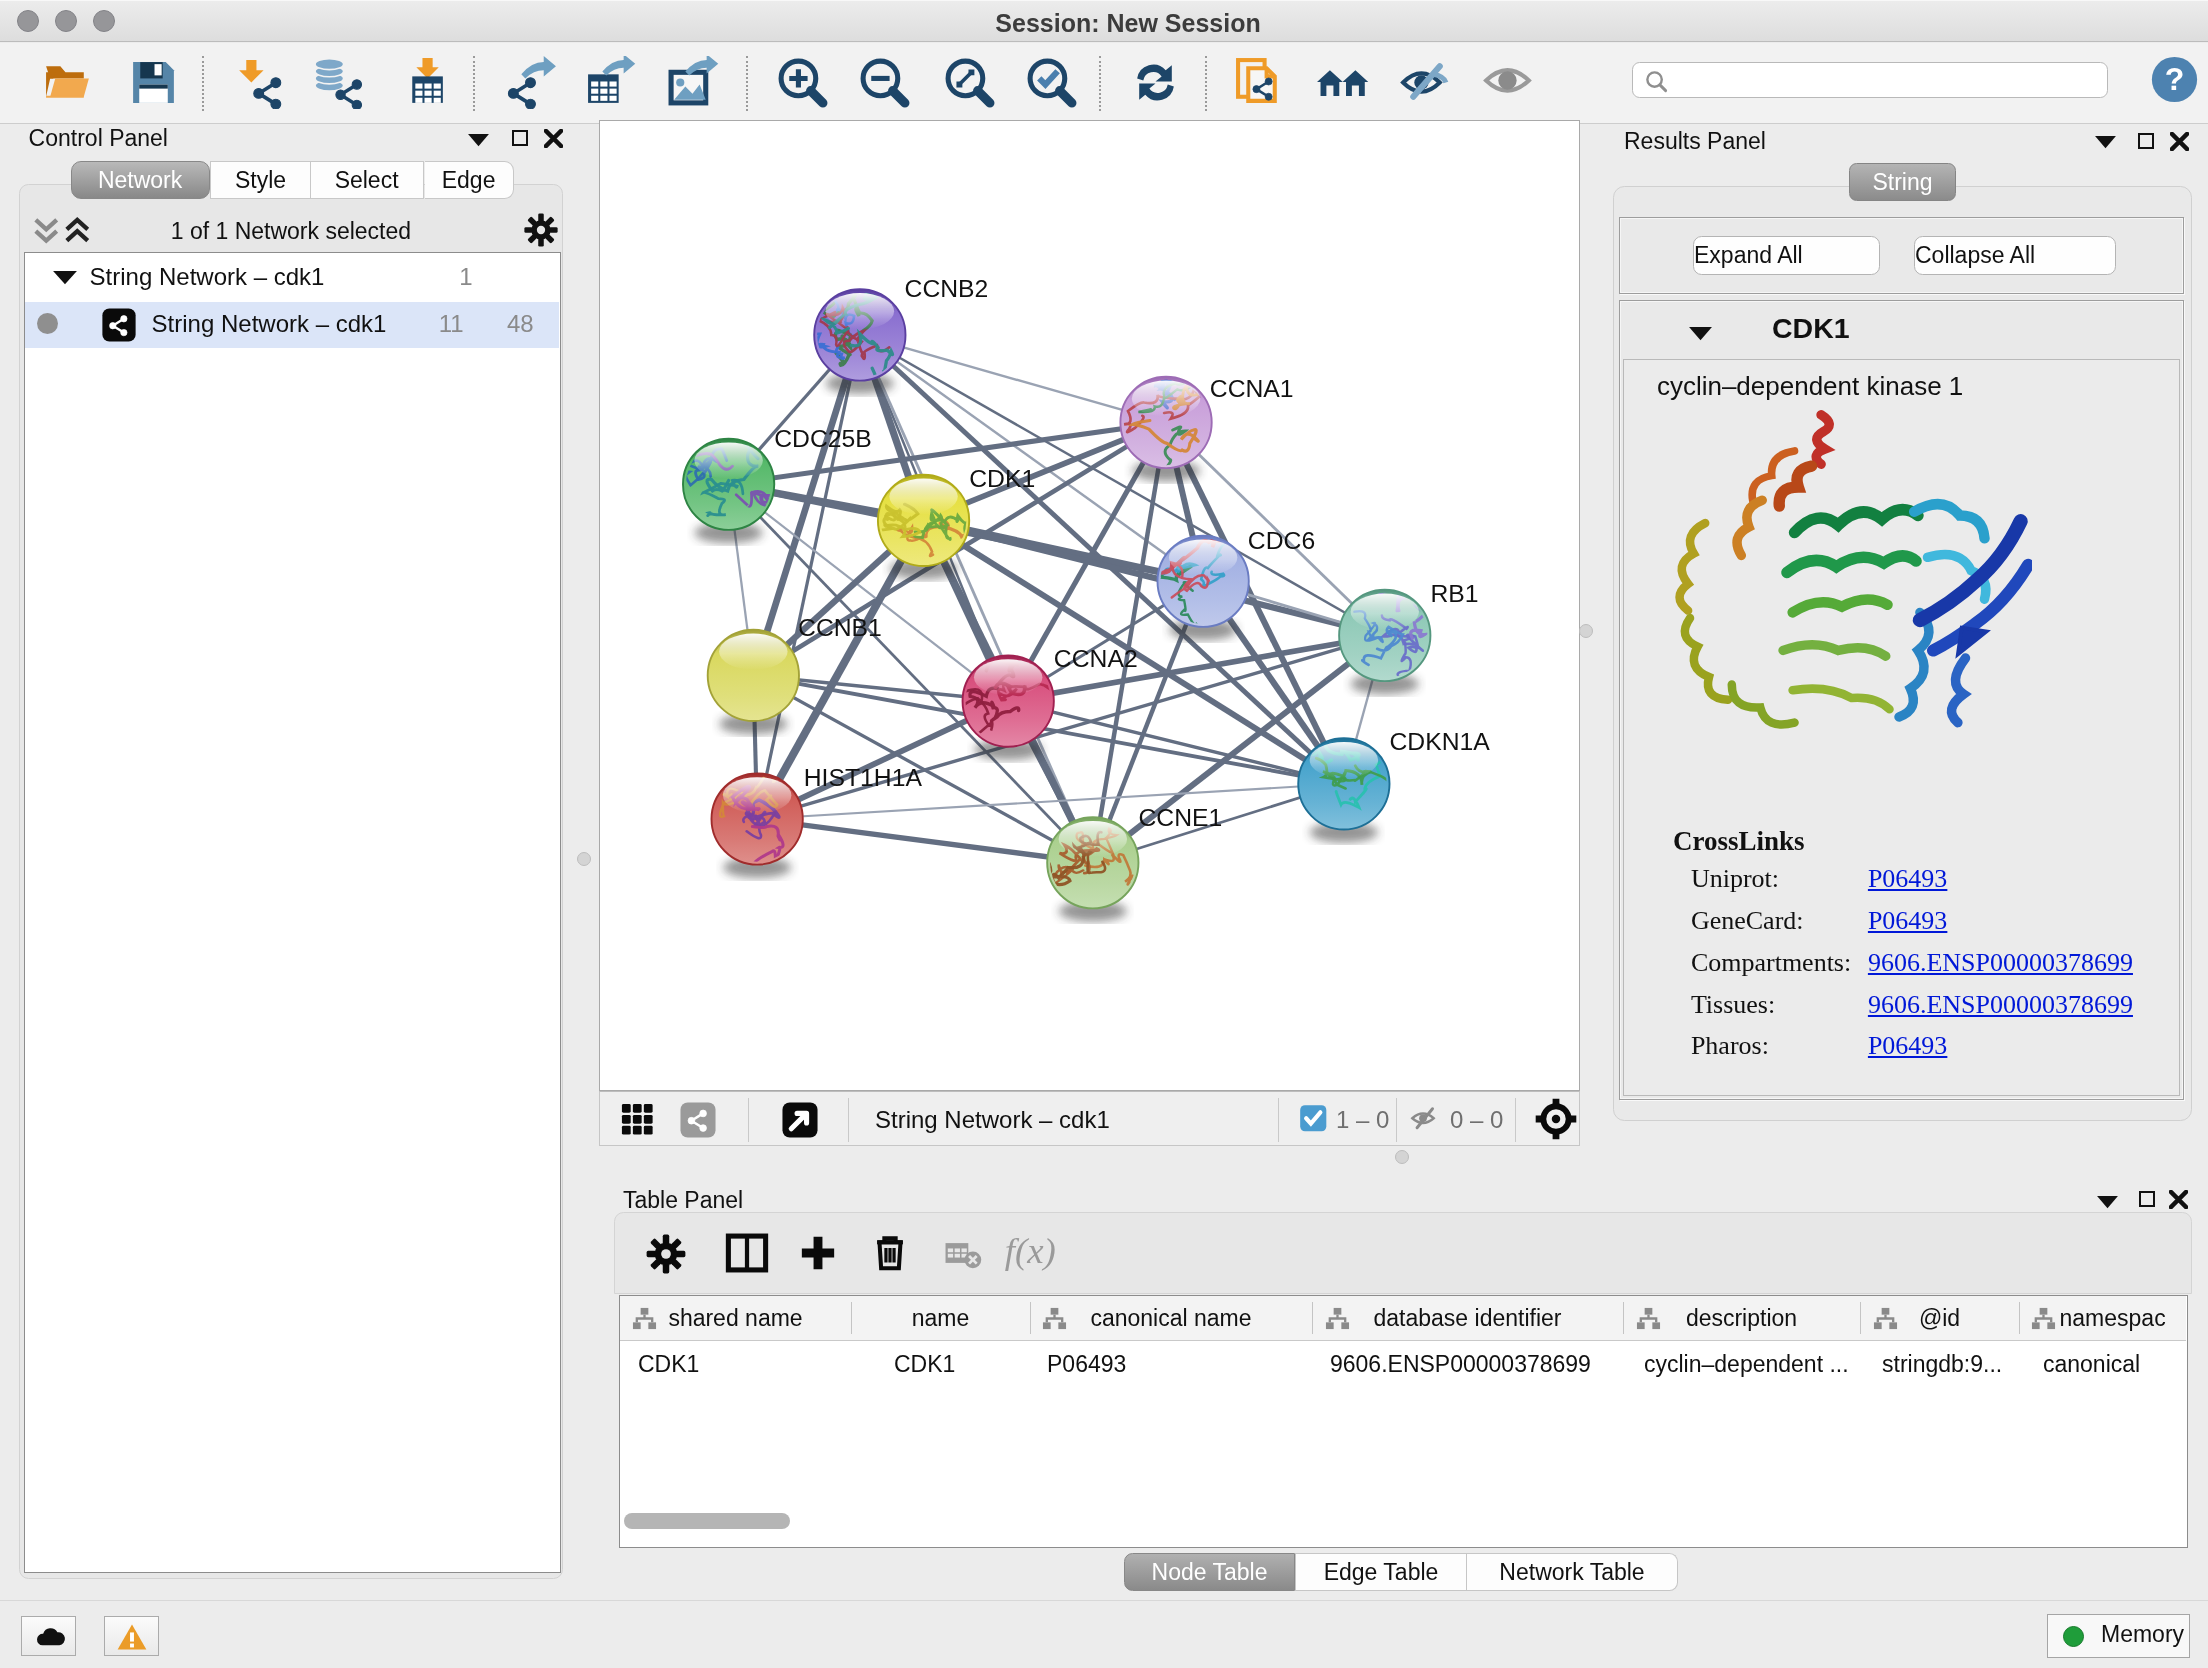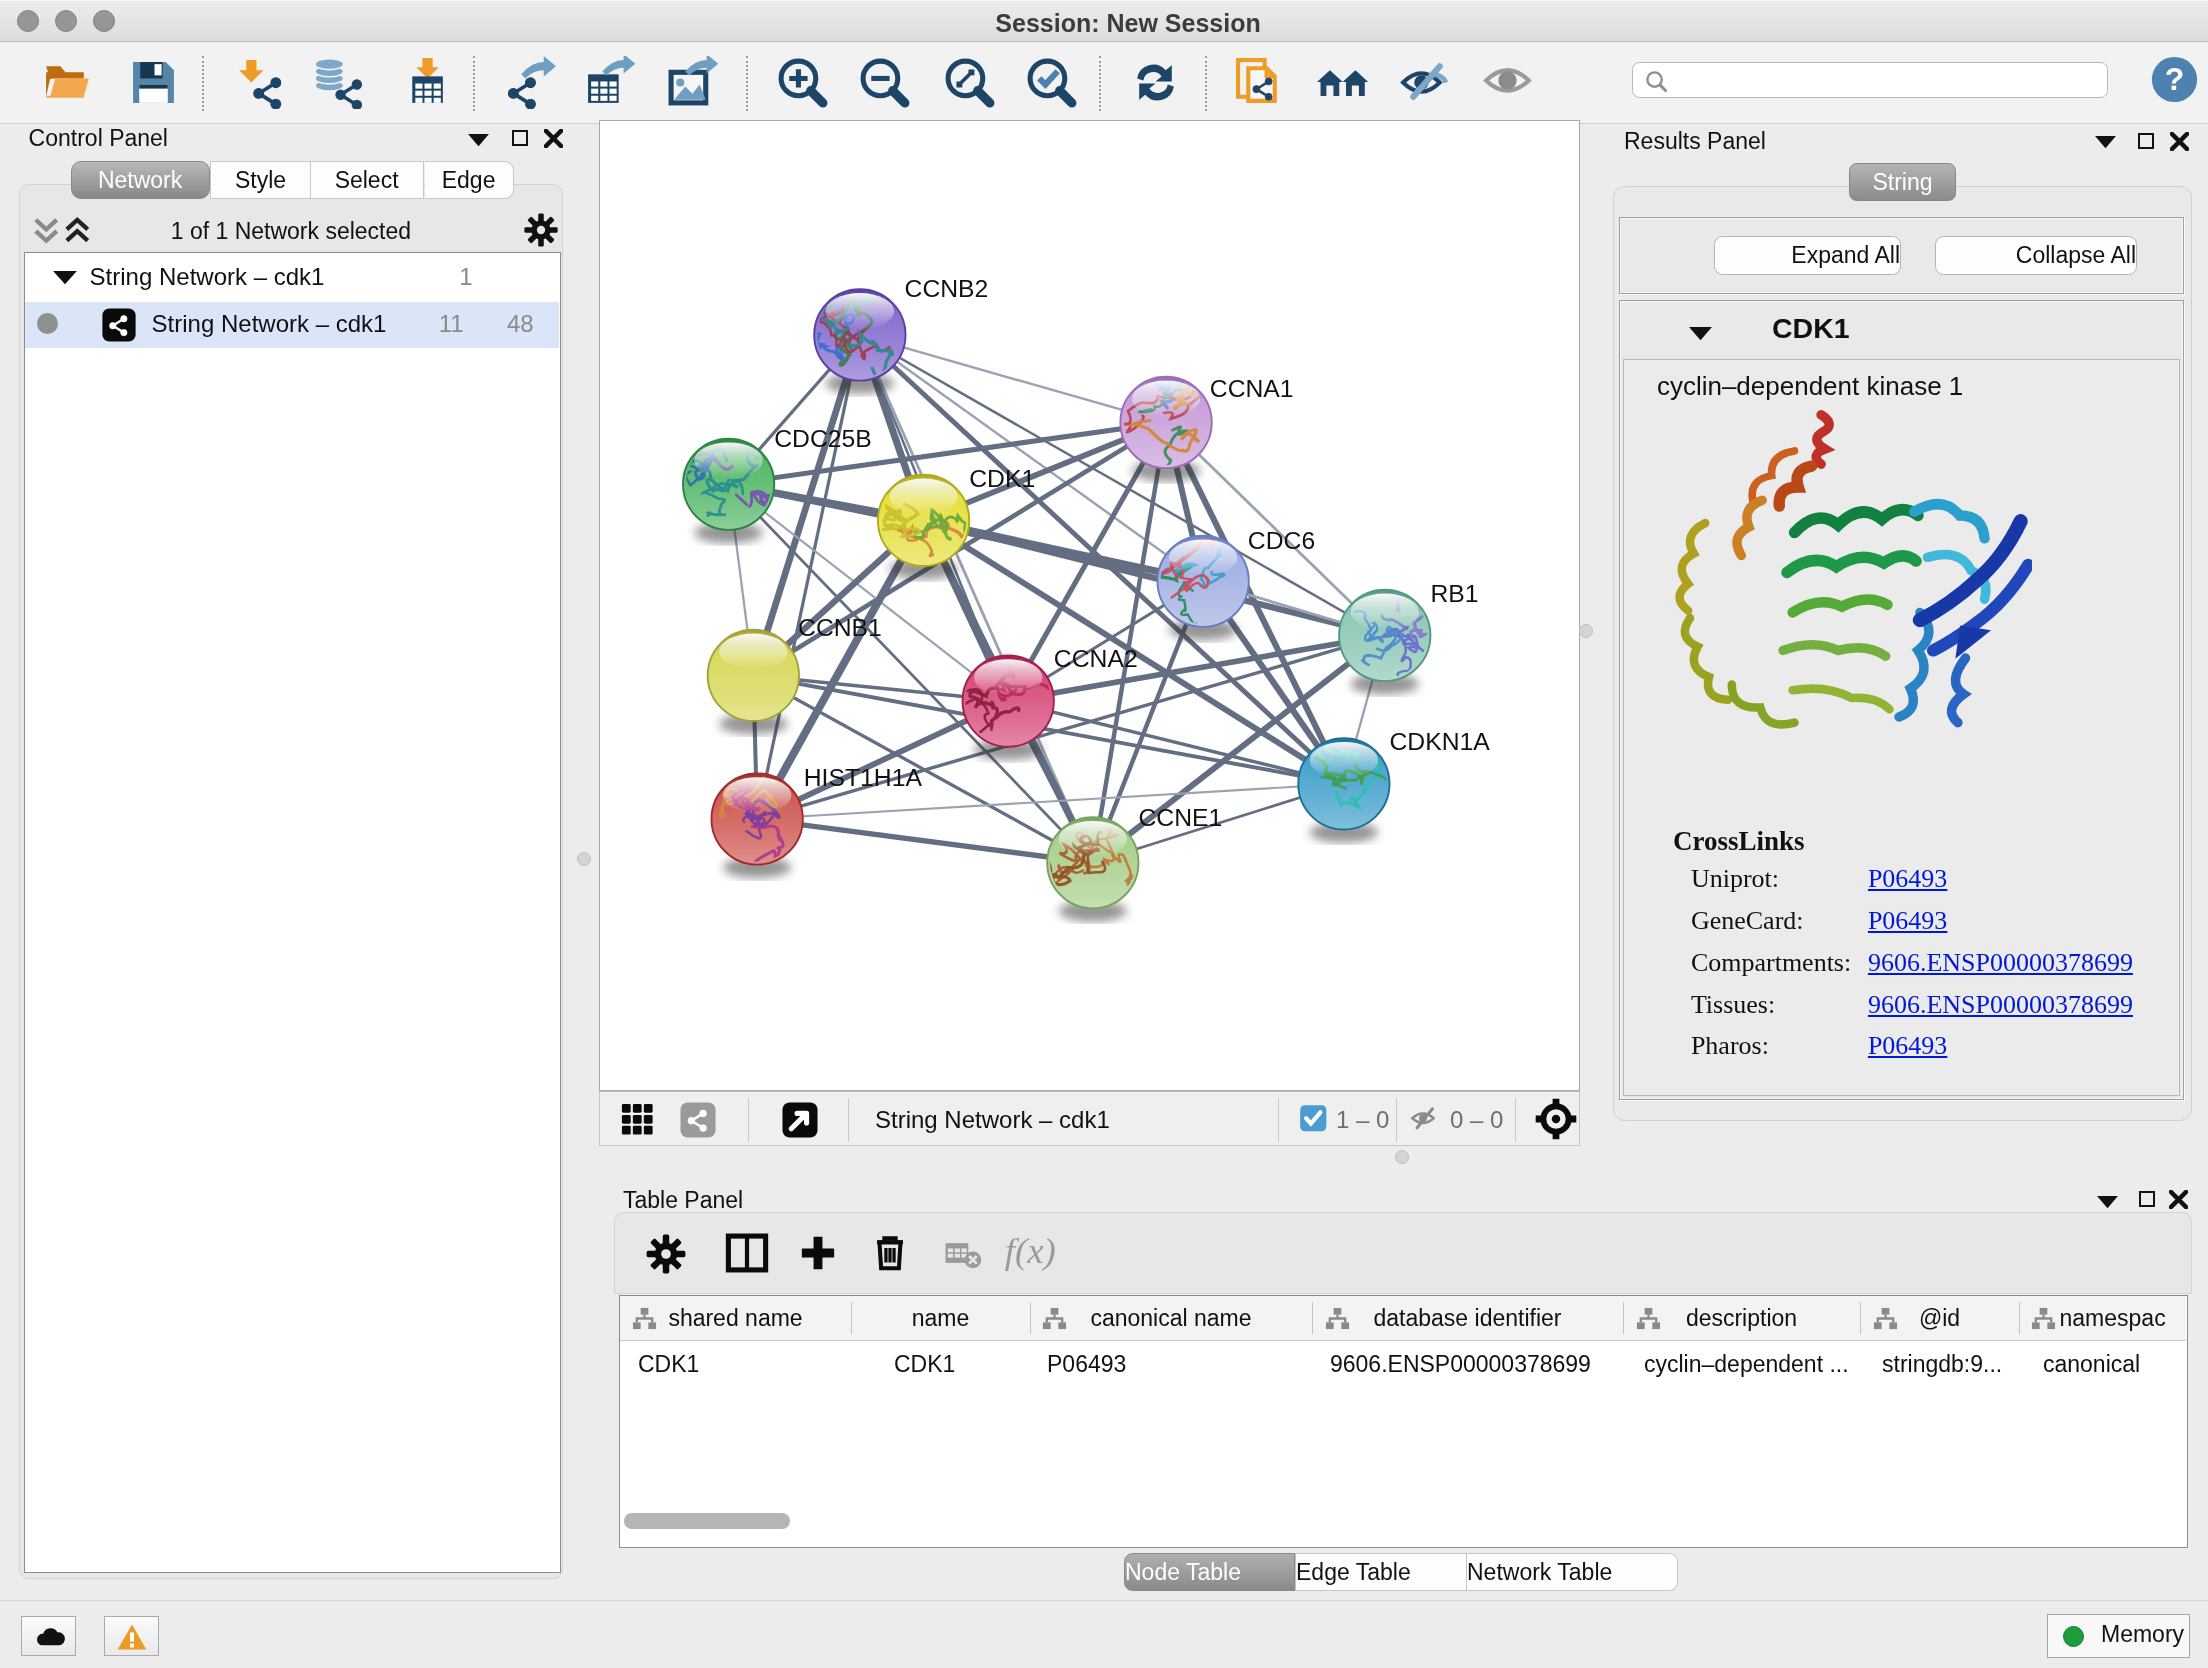--- a/index.html
+++ b/index.html
@@ -27,36 +27,36 @@
 
 #netcanvas{left:599px;top:120px;width:981px;height:971px;background:#fff;border:1px solid #a9a9a9;}
 #nettoolbar{left:599px;top:1091px;width:981px;height:55px;background:#efefef;border:1px solid #c6c6c6;border-top:1px solid #bdbdbd;}
 .ntsep{position:absolute;top:5.7px;height:44px;width:0;border-left:1.9px solid #c9c9c9;}
 
 #rpanel{left:1586px;top:124px;width:614px;height:1008px;}
 #rp-round{position:absolute;left:27px;top:62px;width:579px;height:935px;background:#e9e9e9;border:1px solid #d0d0d0;border-radius:11.4px;}
 #stringtab{position:absolute;left:263px;top:39px;width:107px;height:38px;background:linear-gradient(#b4b4b4,#8b8b8b);border:1px solid #858585;border-radius:7.6px;color:#fff;font-size:23px;text-align:center;line-height:36px;}
 .etched{border:1px solid #9d9d9d;box-shadow:inset 0 0 0 1px #f6f6f6, 1px 1px 0 #f9f9f9;}
 #rp-box1{position:absolute;left:33px;top:93px;width:565px;height:77px;background:#e9e9e9;}
-.wbtn{position:absolute;top:18px;height:39px;background:#fefefe;border:1px solid #b4b4b4;border-radius:8.6px;font-size:23px;color:#111;text-align:right;line-height:37px;margin-left:21px;}
+.wbtn{position:absolute;top:18px;height:39px;background:#fefefe;border:1px solid #b4b4b4;border-radius:8.6px;font-size:23px;color:#111;text-align:left;line-height:37px;}
 #rp-box2{position:absolute;left:33px;top:176px;width:565px;height:800px;background:#e9e9e9;}
 #rp-content{position:absolute;left:2.9px;top:58px;width:557px;height:737px;background:#ebebeb;border:1px solid #b9b9b9;}
 .serif{font-family:"Liberation Serif",serif;}
 .xl-label{position:absolute;left:67px;font-size:26px;color:#111;}
 .xl-link{position:absolute;left:244px;font-size:26px;color:#0018d8;text-decoration:underline;}
 
 #tpanel{left:598px;top:1179px;width:1603px;height:420px;}
 #tp-toolbox{position:absolute;left:16px;top:33px;width:1578px;height:82px;background:#e7e7e7;border:1px solid #d4d4d4;border-radius:9.5px 9.5px 0 0;}
 #tp-table{position:absolute;left:21px;top:116px;width:1569px;height:253px;background:#fff;border:1.9px solid #8c8c8c;}
 #tp-thead{position:absolute;left:0;top:0;width:1566px;height:45px;background:#f3f3f3;border-bottom:1px solid #c9c9c9;}
 .th{position:absolute;top:0;height:44px;font-size:23px;color:#111;line-height:44px;text-align:center;}
 .thsep{position:absolute;top:5.7px;height:32px;width:0;border-left:1px solid #c4c4c4;}
 .td{position:absolute;top:47px;height:42px;font-size:23px;color:#111;line-height:42px;}
 #tp-hscroll{position:absolute;left:3.8px;top:217px;width:166px;height:16px;background:#b5b5b5;border-radius:8.6px;}
-.btab{position:absolute;top:374px;height:38px;border:1px solid #c6c6c6;background:#fdfdfd;font-size:23px;color:#111;line-height:36px;}
+.btab{position:absolute;top:374px;height:38px;border:1px solid #c6c6c6;background:#fdfdfd;font-size:23px;color:#111;text-align:center;line-height:36px;}
 
 #statusbar{left:0;top:1600px;width:2208px;height:68px;background:#ececec;border-top:1.9px solid #d8d8d8;}
 .sbtn{position:absolute;top:15px;width:55px;height:40px;background:linear-gradient(#fbfbfb,#e9e9e9);border:1px solid #ababab;}
 #membtn{position:absolute;left:2047px;top:13.3px;width:143px;height:44px;background:#f8f8f8;border:1.9px solid #a5a5a5;font-size:23px;color:#111;line-height:38px;text-align:left;padding-left:53px;}
 .handle{position:absolute;width:14.3px;height:14.3px;border-radius:50%;background:#d4d4d4;border:1px solid #bdbdbd;}
 </style></head><body>
 <div id="titlebar" class="abs">
     <div class="tl" style="left:17px"></div>
     <div class="tl" style="left:55px"></div>
     <div class="tl" style="left:93px"></div>

